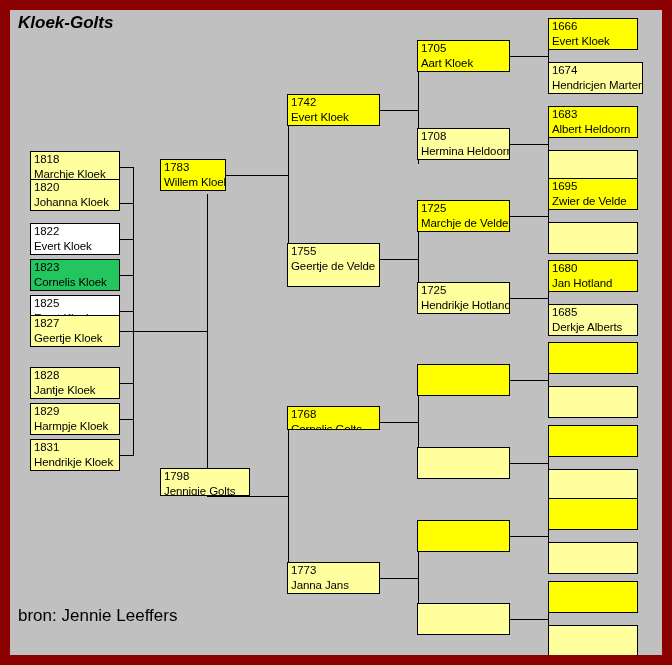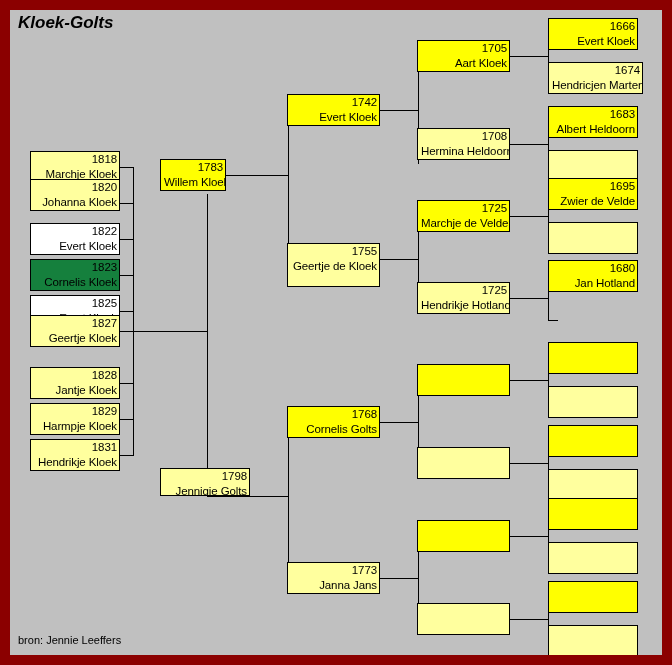--- a/index.html
+++ b/index.html
@@ -7,21 +7,20 @@
     padding: 0;
     background: #ffffff;
   }
   #page {
     position: relative;
     width: 672px;
     height: 665px;
     background: #8b0000;
     overflow: hidden;
     font-family: "Liberation Sans", sans-serif;
-    text-align: right;
   }
   #canvas {
     position: absolute;
     left: 10px;
     top: 10px;
     width: 652px;
     height: 645px;
     background: #c0c0c0;
     overflow: hidden;
   }
@@ -32,22 +31,22 @@
     font-size: 17px;
     font-weight: bold;
     font-style: italic;
     color: #000000;
     letter-spacing: 0px;
     white-space: nowrap;
   }
   #footer {
     position: absolute;
     left: 8px;
-    top: 624px;
-    font-size: 11px;
+    top: 596px;
+    font-size: 17px;
     color: #000000;
     white-space: nowrap;
   }
   .node {
     position: absolute;
     box-sizing: border-box;
     border: 1px solid #000000;
     background: #ffff00;
     overflow: hidden;
     padding: 0px 2px 0px 3px;
@@ -169,21 +168,21 @@
       <span class="nm">Marchje Kloek</span>
     </div>
     <div class="node female" style="left:20px; top:169px; width:90px; height:32px;">
       <span class="yr">1820</span>
       <span class="nm">Johanna Kloek</span>
     </div>
     <div class="node" style="left:20px; top:213px; width:90px; height:32px; background:#ffffff;">
       <span class="yr">1822</span>
       <span class="nm">Evert Kloek</span>
     </div>
-    <div class="node" style="left:20px; top:249px; width:90px; height:32px; background:#15803d;">
+    <div class="node" style="left:20px; top:249px; width:90px; height:32px; background:#22c55e;">
       <span class="yr">1823</span>
       <span class="nm">Cornelis Kloek</span>
     </div>
     <div class="node" style="left:20px; top:285px; width:90px; height:32px; background:#ffffff;">
       <span class="yr">1825</span>
       <span class="nm">Evert Kloek</span>
     </div>
     <div class="node female" style="left:20px; top:305px; width:90px; height:32px;">
       <span class="yr">1827</span>
       <span class="nm">Geertje Kloek</span>
@@ -209,23 +208,23 @@
       <span class="yr">1798</span>
       <span class="nm">Jennigje Golts</span>
     </div>
 
     <div class="node" style="left:277px; top:84px; width:93px; height:32px;">
       <span class="yr">1742</span>
       <span class="nm">Evert Kloek</span>
     </div>
     <div class="node female" style="left:277px; top:233px; width:93px; height:44px;">
       <span class="yr">1755</span>
-      <span class="nm">Geertje de Kloek</span>
-    </div>
-    <div class="node" style="left:277px; top:396px; width:93px; height:32px;">
+      <span class="nm">Geertje de Velde</span>
+    </div>
+    <div class="node" style="left:277px; top:396px; width:93px; height:24px;">
       <span class="yr">1768</span>
       <span class="nm">Cornelis Golts</span>
     </div>
     <div class="node female" style="left:277px; top:552px; width:93px; height:32px;">
       <span class="yr">1773</span>
       <span class="nm">Janna Jans</span>
     </div>
 
     <div class="node" style="left:407px; top:30px; width:93px; height:32px;">
       <span class="yr">1705</span>
@@ -281,20 +280,24 @@
       <span class="nm">Zwier de Velde</span>
     </div>
     <div class="node female empty" style="left:538px; top:212px; width:90px; height:32px;">
       
       
     </div>
     <div class="node" style="left:538px; top:250px; width:90px; height:32px;">
       <span class="yr">1680</span>
       <span class="nm">Jan Hotland</span>
     </div>
+    <div class="node female" style="left:538px; top:294px; width:90px; height:32px;">
+      <span class="yr">1685</span>
+      <span class="nm">Derkje Alberts</span>
+    </div>
     <div class="node empty" style="left:538px; top:332px; width:90px; height:32px;">
       
       
     </div>
     <div class="node female empty" style="left:538px; top:376px; width:90px; height:32px;">
       
       
     </div>
     <div class="node empty" style="left:538px; top:415px; width:90px; height:32px;">
       

